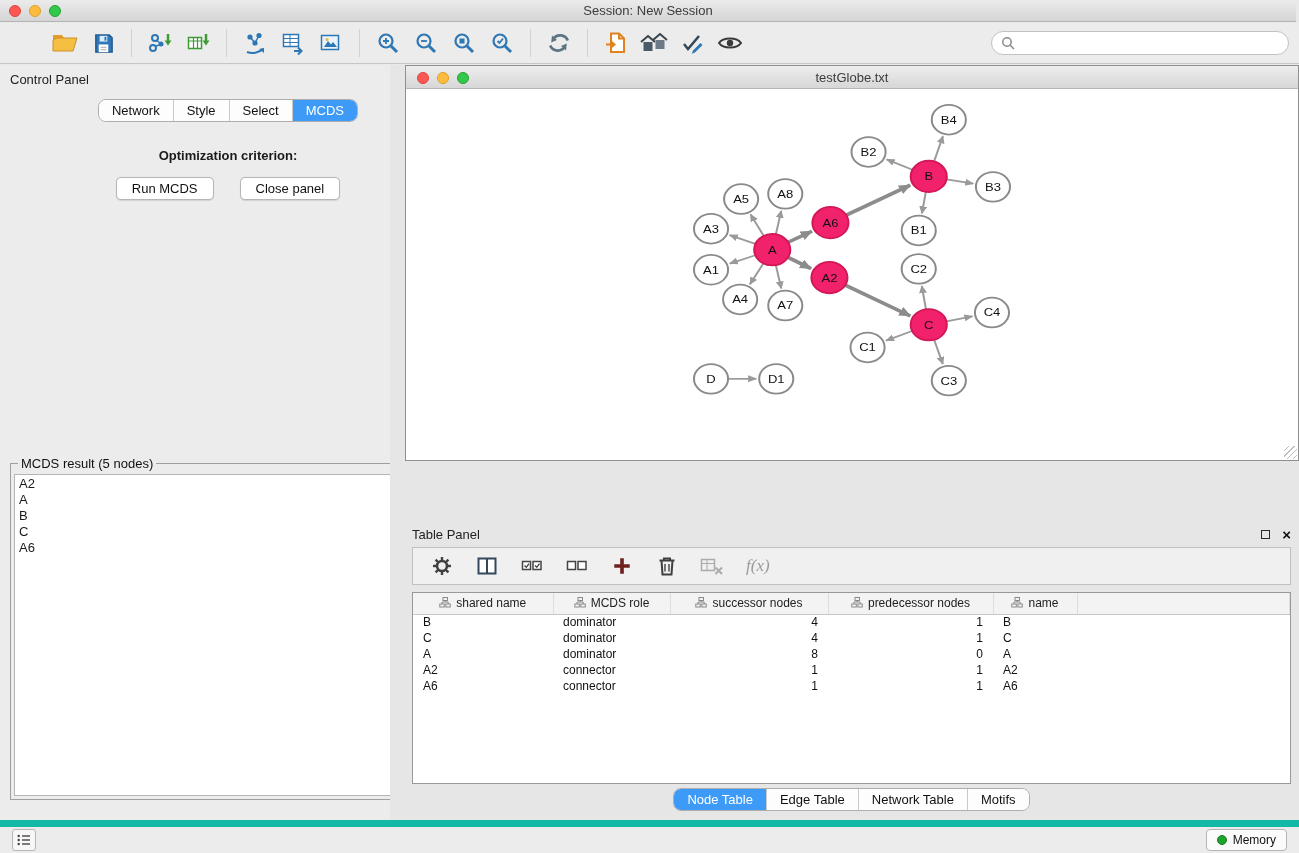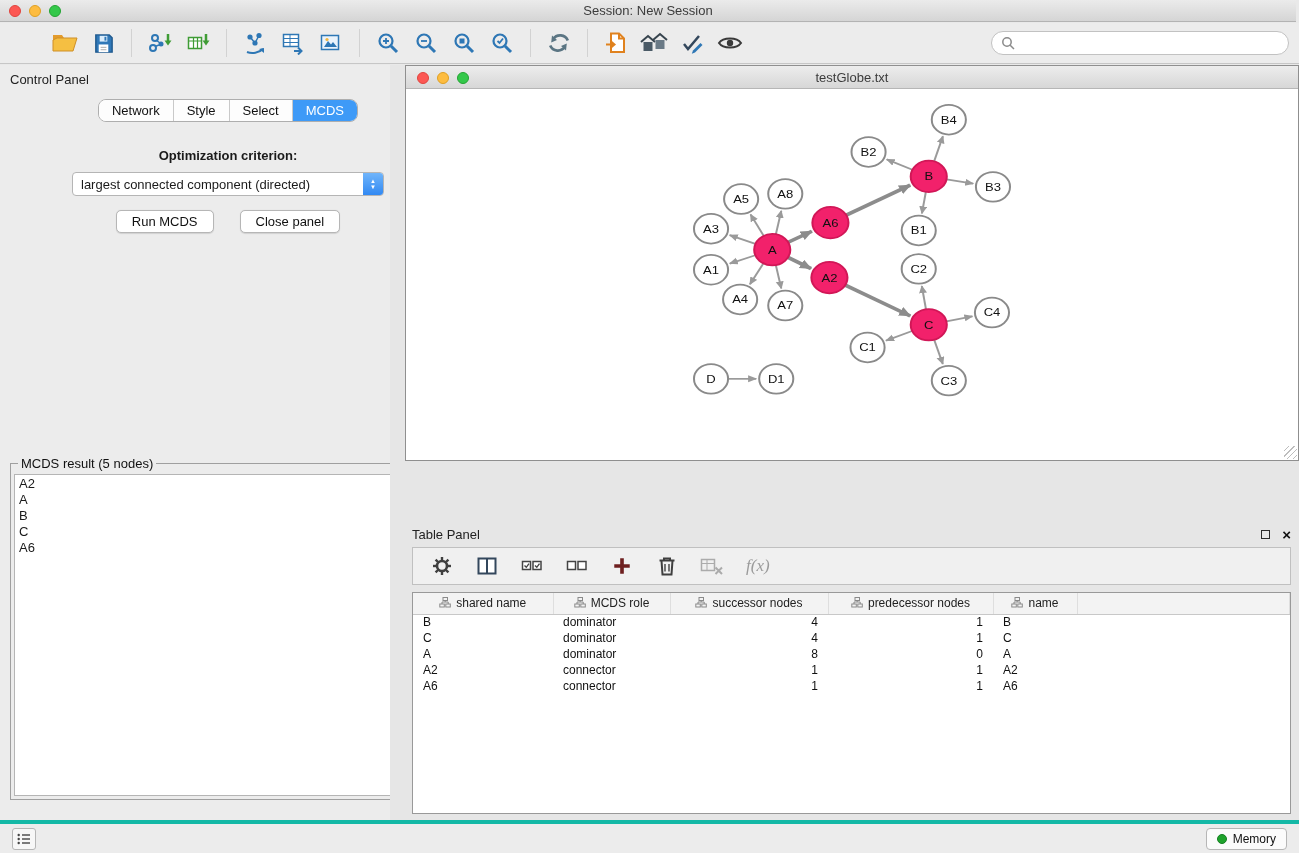--- a/index.html
+++ b/index.html
@@ -69,21 +69,21 @@
   .table-wrap { flex:1; margin-top:7px; border:1px solid #999; background:#fff; overflow:hidden; }
   table.data { width:100%; border-collapse:collapse; table-layout:fixed; }
   table.data th { height:21px; background:#f3f3f3; border-right:1px solid #dedede; border-bottom:1px solid #c8c8c8; font-weight:normal; font-size:12px; color:#222; text-align:center; white-space:nowrap; overflow:hidden; }
   table.data th svg { vertical-align:-1px; margin-right:5px; }
   table.data td { font-size:12px; height:16px; padding:0 10px; white-space:nowrap; overflow:hidden; color:#111; }
   td.a-l { text-align:left; padding-left:12px; }
   td.a-r { text-align:right; padding-right:20px; }
   .tp-tabs { height:30px; display:flex; justify-content:center; align-items:center; }
 
   
-  .statusbar { position:absolute; bottom:0; left:0; right:0; height:33px; background:#ececec; border-top:4px solid #14b8a6; display:flex; align-items:center; padding:0 12px; }
+  .statusbar { position:absolute; bottom:0; left:0; right:0; height:33px; background:#ececec; border-top:7px solid #14b8a6; display:flex; align-items:center; padding:0 12px; }
   .list-btn { width:24px; height:22px; border:1px solid #b6b6b6; border-radius:3px; background:#f7f7f7; display:flex; align-items:center; justify-content:center; }
   .memory-btn { margin-left:auto; height:22px; border:1px solid #b6b6b6; border-radius:4px; background:#fbfbfb; display:flex; align-items:center; gap:6px; padding:0 10px; font-size:12px; color:#111; }
   .mem-dot { width:10px; height:10px; border-radius:50%; background:#1fa32c; border:1px solid #158022; }
 </style>
 </head>
 <body>
 
 <div class="app">
 
   <div class="titlebar">
@@ -241,27 +241,20 @@
       </div>
       <div class="seg">
           <div class="seg-inner" id="cp-tabs">
             <button>Network</button>
             <button>Style</button>
             <button>Select</button>
             <button class="active">MCDS</button>
           </div>
         </div>
       <div class="opt-label">Optimization criterion:</div>
-      <div class="dropdown">
-        <span class="dval">largest connected component (directed)</span>
-        <span class="stepper">
-            <span>▲</span>
-            <span>▼</span>
-          </span>
-      </div>
       <div class="btn-row">
         <button class="mac-btn">Run MCDS</button>
         <button class="mac-btn">Close panel</button>
       </div>
       <fieldset class="result-box">
         <legend>MCDS result (5 nodes)</legend>
         <div class="listbox" id="mcds-list">
             <div>A2</div>
             <div>A</div>
             <div>B</div>
@@ -538,20 +531,28 @@
                   <td class="a-l">A6</td>
                   <td class="a-l">connector</td>
                   <td class="a-r">1</td>
                   <td class="a-r">1</td>
                   <td class="a-l">A6</td>
                   <td></td>
                 </tr>
               </tbody>
           </table>
         </div>
+        <div class="tp-tabs">
+            <div class="seg-inner" id="table-tabs">
+              <button class="active">Node Table</button>
+              <button>Edge Table</button>
+              <button>Network Table</button>
+              <button>Motifs</button>
+            </div>
+          </div>
       </div>
 
     </div>
   </div>
 
   <div class="statusbar">
     <div class="list-btn">
       <svg width="14" height="12" viewBox="0 0 14 12">
           <circle cx="1.7" cy="2" r="1.2" fill="#444"></circle>
           <line x1="5" y1="2" x2="13" y2="2" stroke="#444" stroke-width="1.4"></line>

